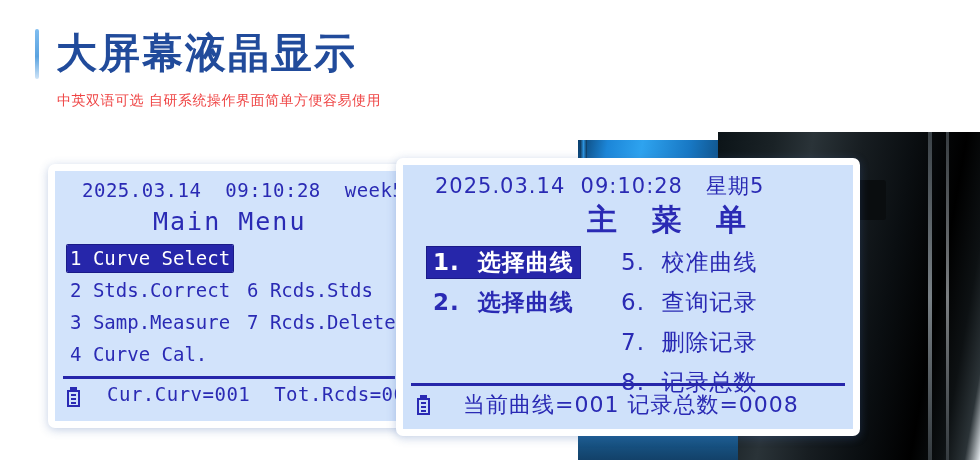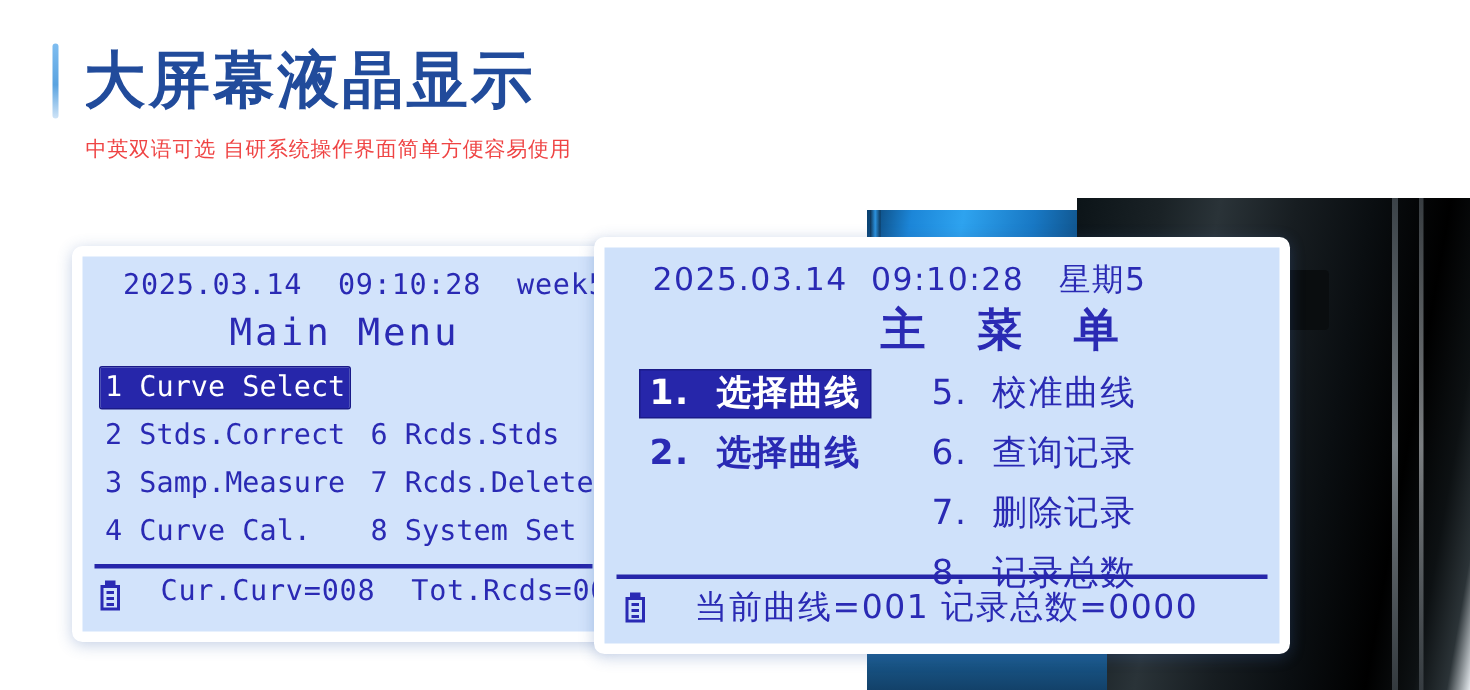--- a/index.html
+++ b/index.html
@@ -241,36 +241,33 @@
       <div class="row en-font en-item en-col1" style="top:172px;padding-left:3px">
         <span>4</span>&nbsp;<span>Curve Cal.</span>
       </div>
 
       <div class="row en-font en-item en-col2" style="top:108px">
         <span>6</span>&nbsp;<span>Rcds.Stds</span>
       </div>
       <div class="row en-font en-item en-col2" style="top:140px">
         <span>7</span>&nbsp;<span>Rcds.Delete</span>
       </div>
-      <div class="row en-font en-item en-col2" style="top:172px">
-        <span>8</span>&nbsp;<span>System Set</span>
-      </div>
 
       <div class="en-rule"></div>
 
       <div class="batt" style="left:12px;top:216px">
         <div class="cap"></div>
         <div class="body">
             <i></i>
             <i></i>
             <i></i>
           </div>
       </div>
       <div class="row en-font en-foot">
-        <span>Cur.Curv=008</span>&nbsp;&nbsp;<span>Tot.Rcds=0000</span>
+        <span>Cur.Curv=001</span>&nbsp;&nbsp;<span>Tot.Rcds=0000</span>
       </div>
     </div>
   </div>
 
   <div class="lcd" id="lcdCn">
     <div class="lcd-in">
 
       <div class="row cn-font cn-date">
         <span>2025.03.14</span>&nbsp;&nbsp;<span>09:10:28</span>&nbsp;&nbsp;&nbsp;<span>星期5</span>
       </div>
@@ -301,18 +298,18 @@
 
       <div class="batt" style="left:14px;top:230px">
         <div class="cap"></div>
         <div class="body">
             <i></i>
             <i></i>
             <i></i>
           </div>
       </div>
       <div class="row cn-font cn-foot">
-        <span>当前曲线=001</span>&nbsp;<span>记录总数=0000</span>
+        <span>当前曲线=001</span>&nbsp;<span>记录总数=0008</span>
       </div>
     </div>
   </div>
 
 </div>
 
 </body></html>

